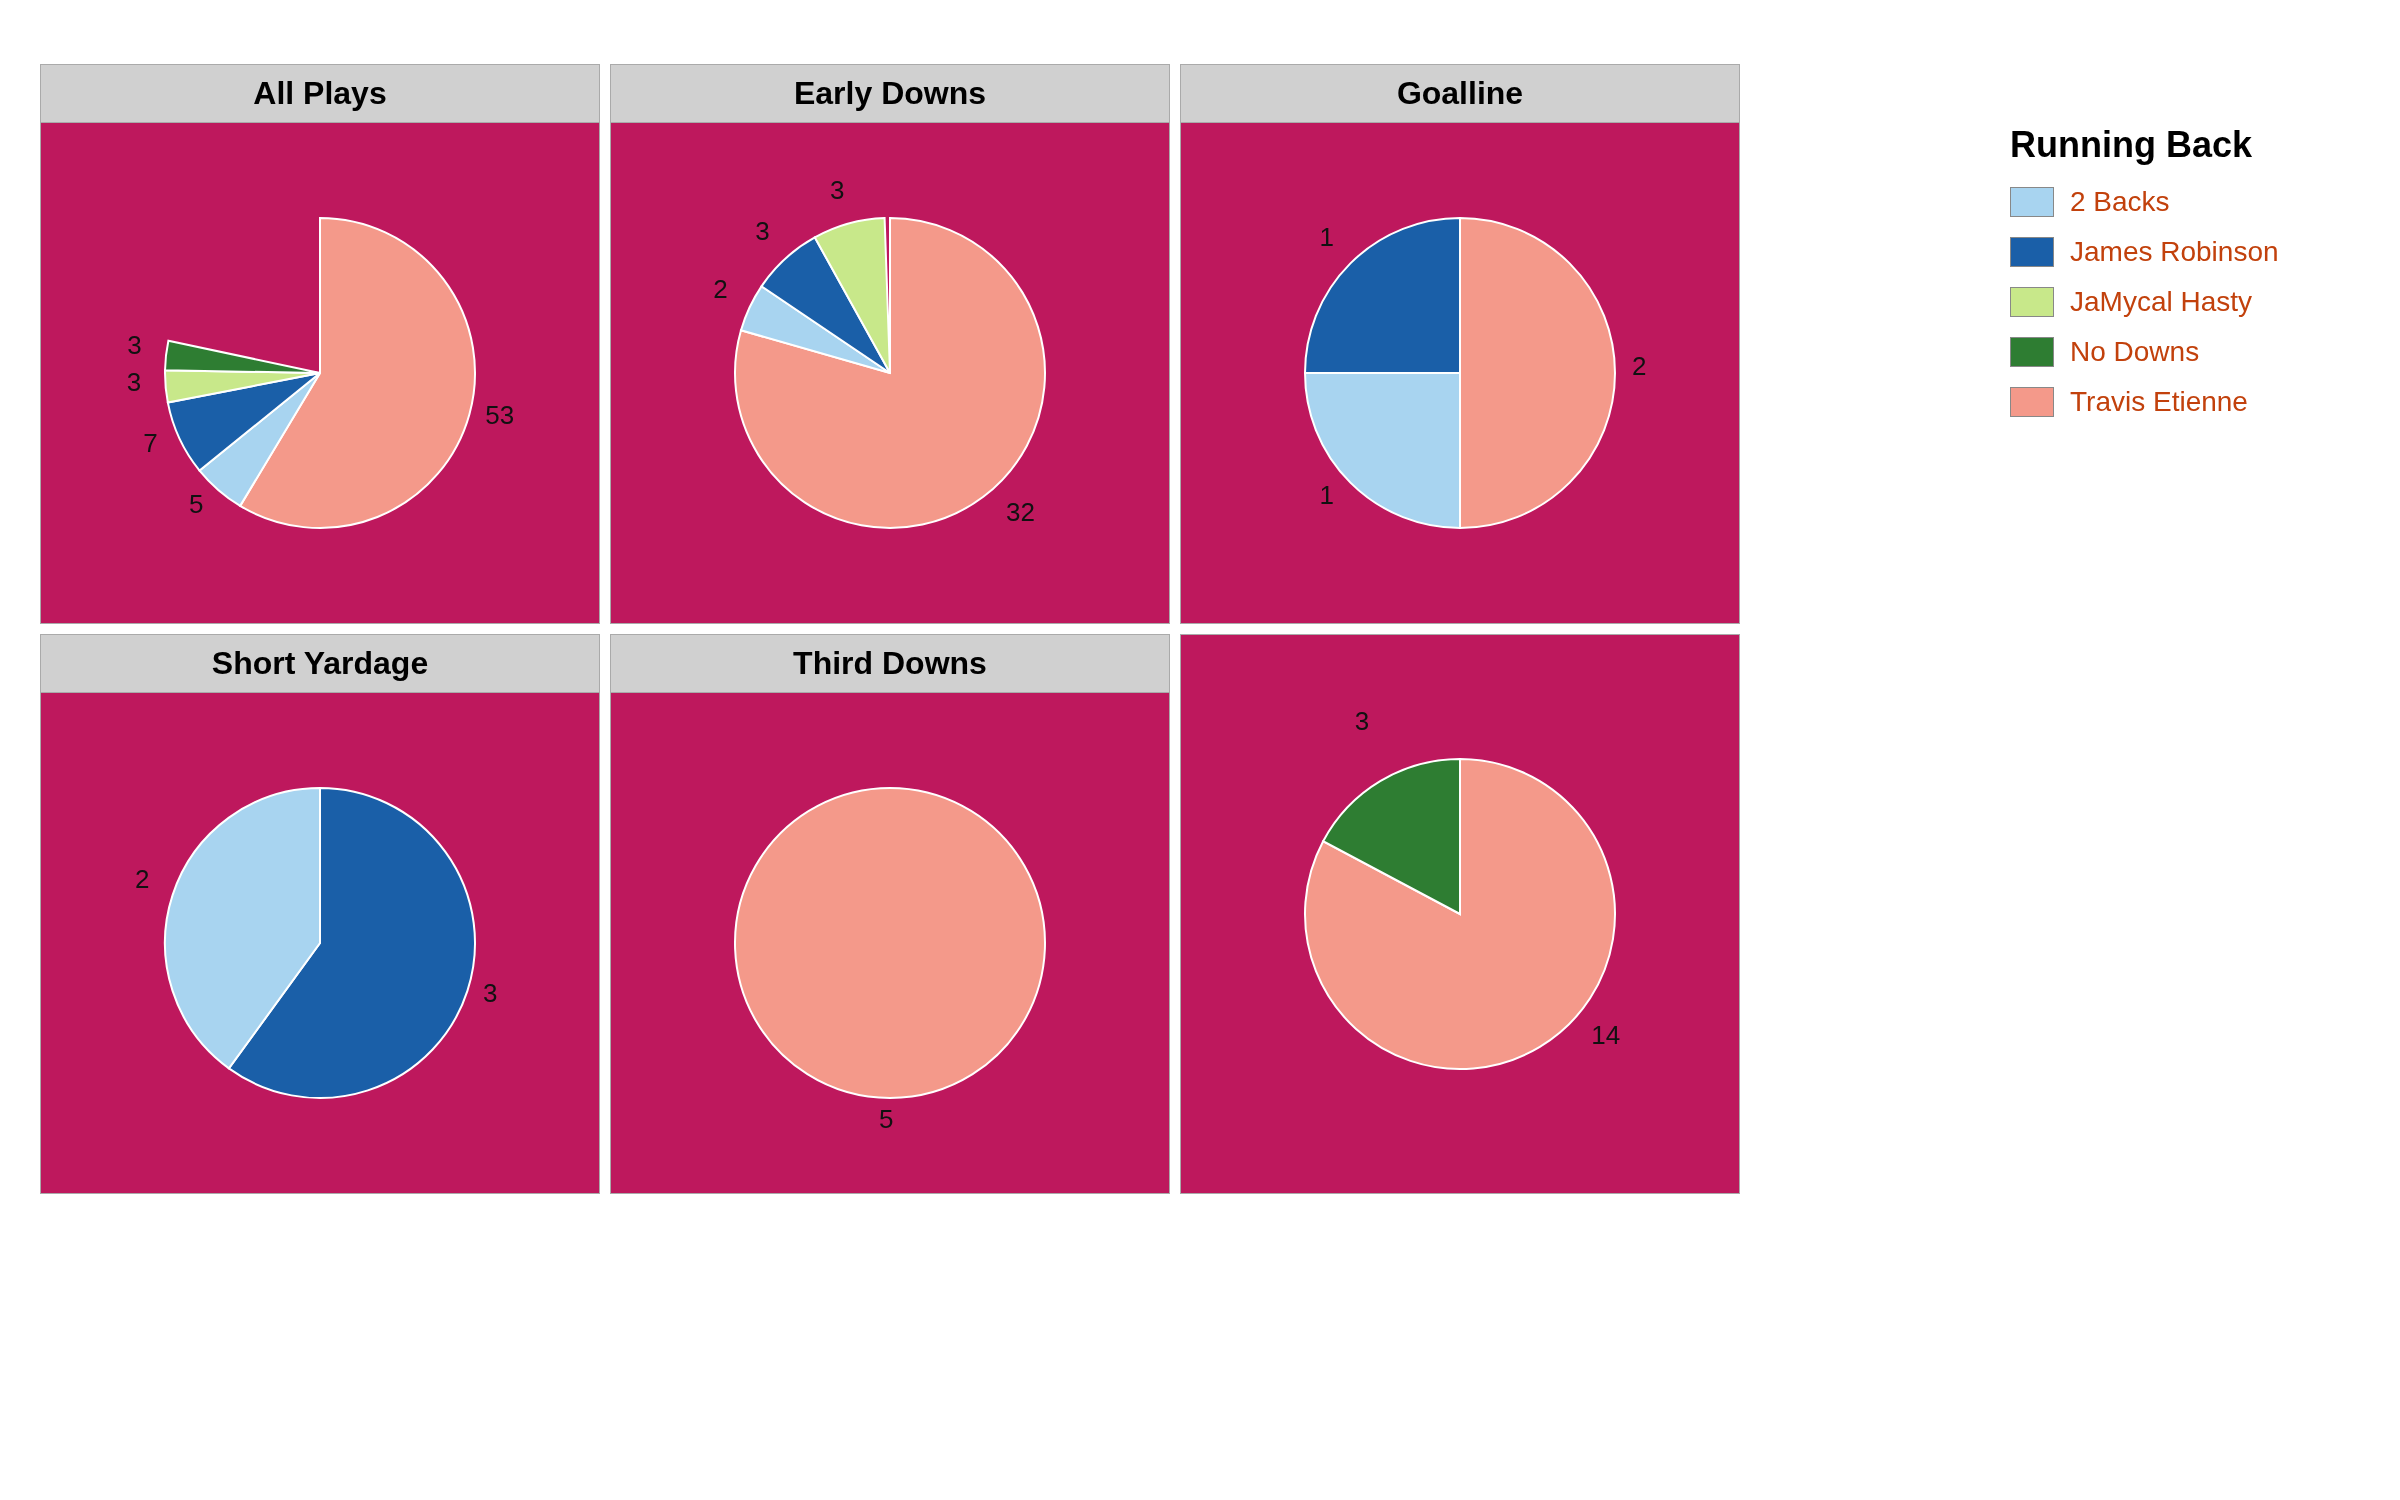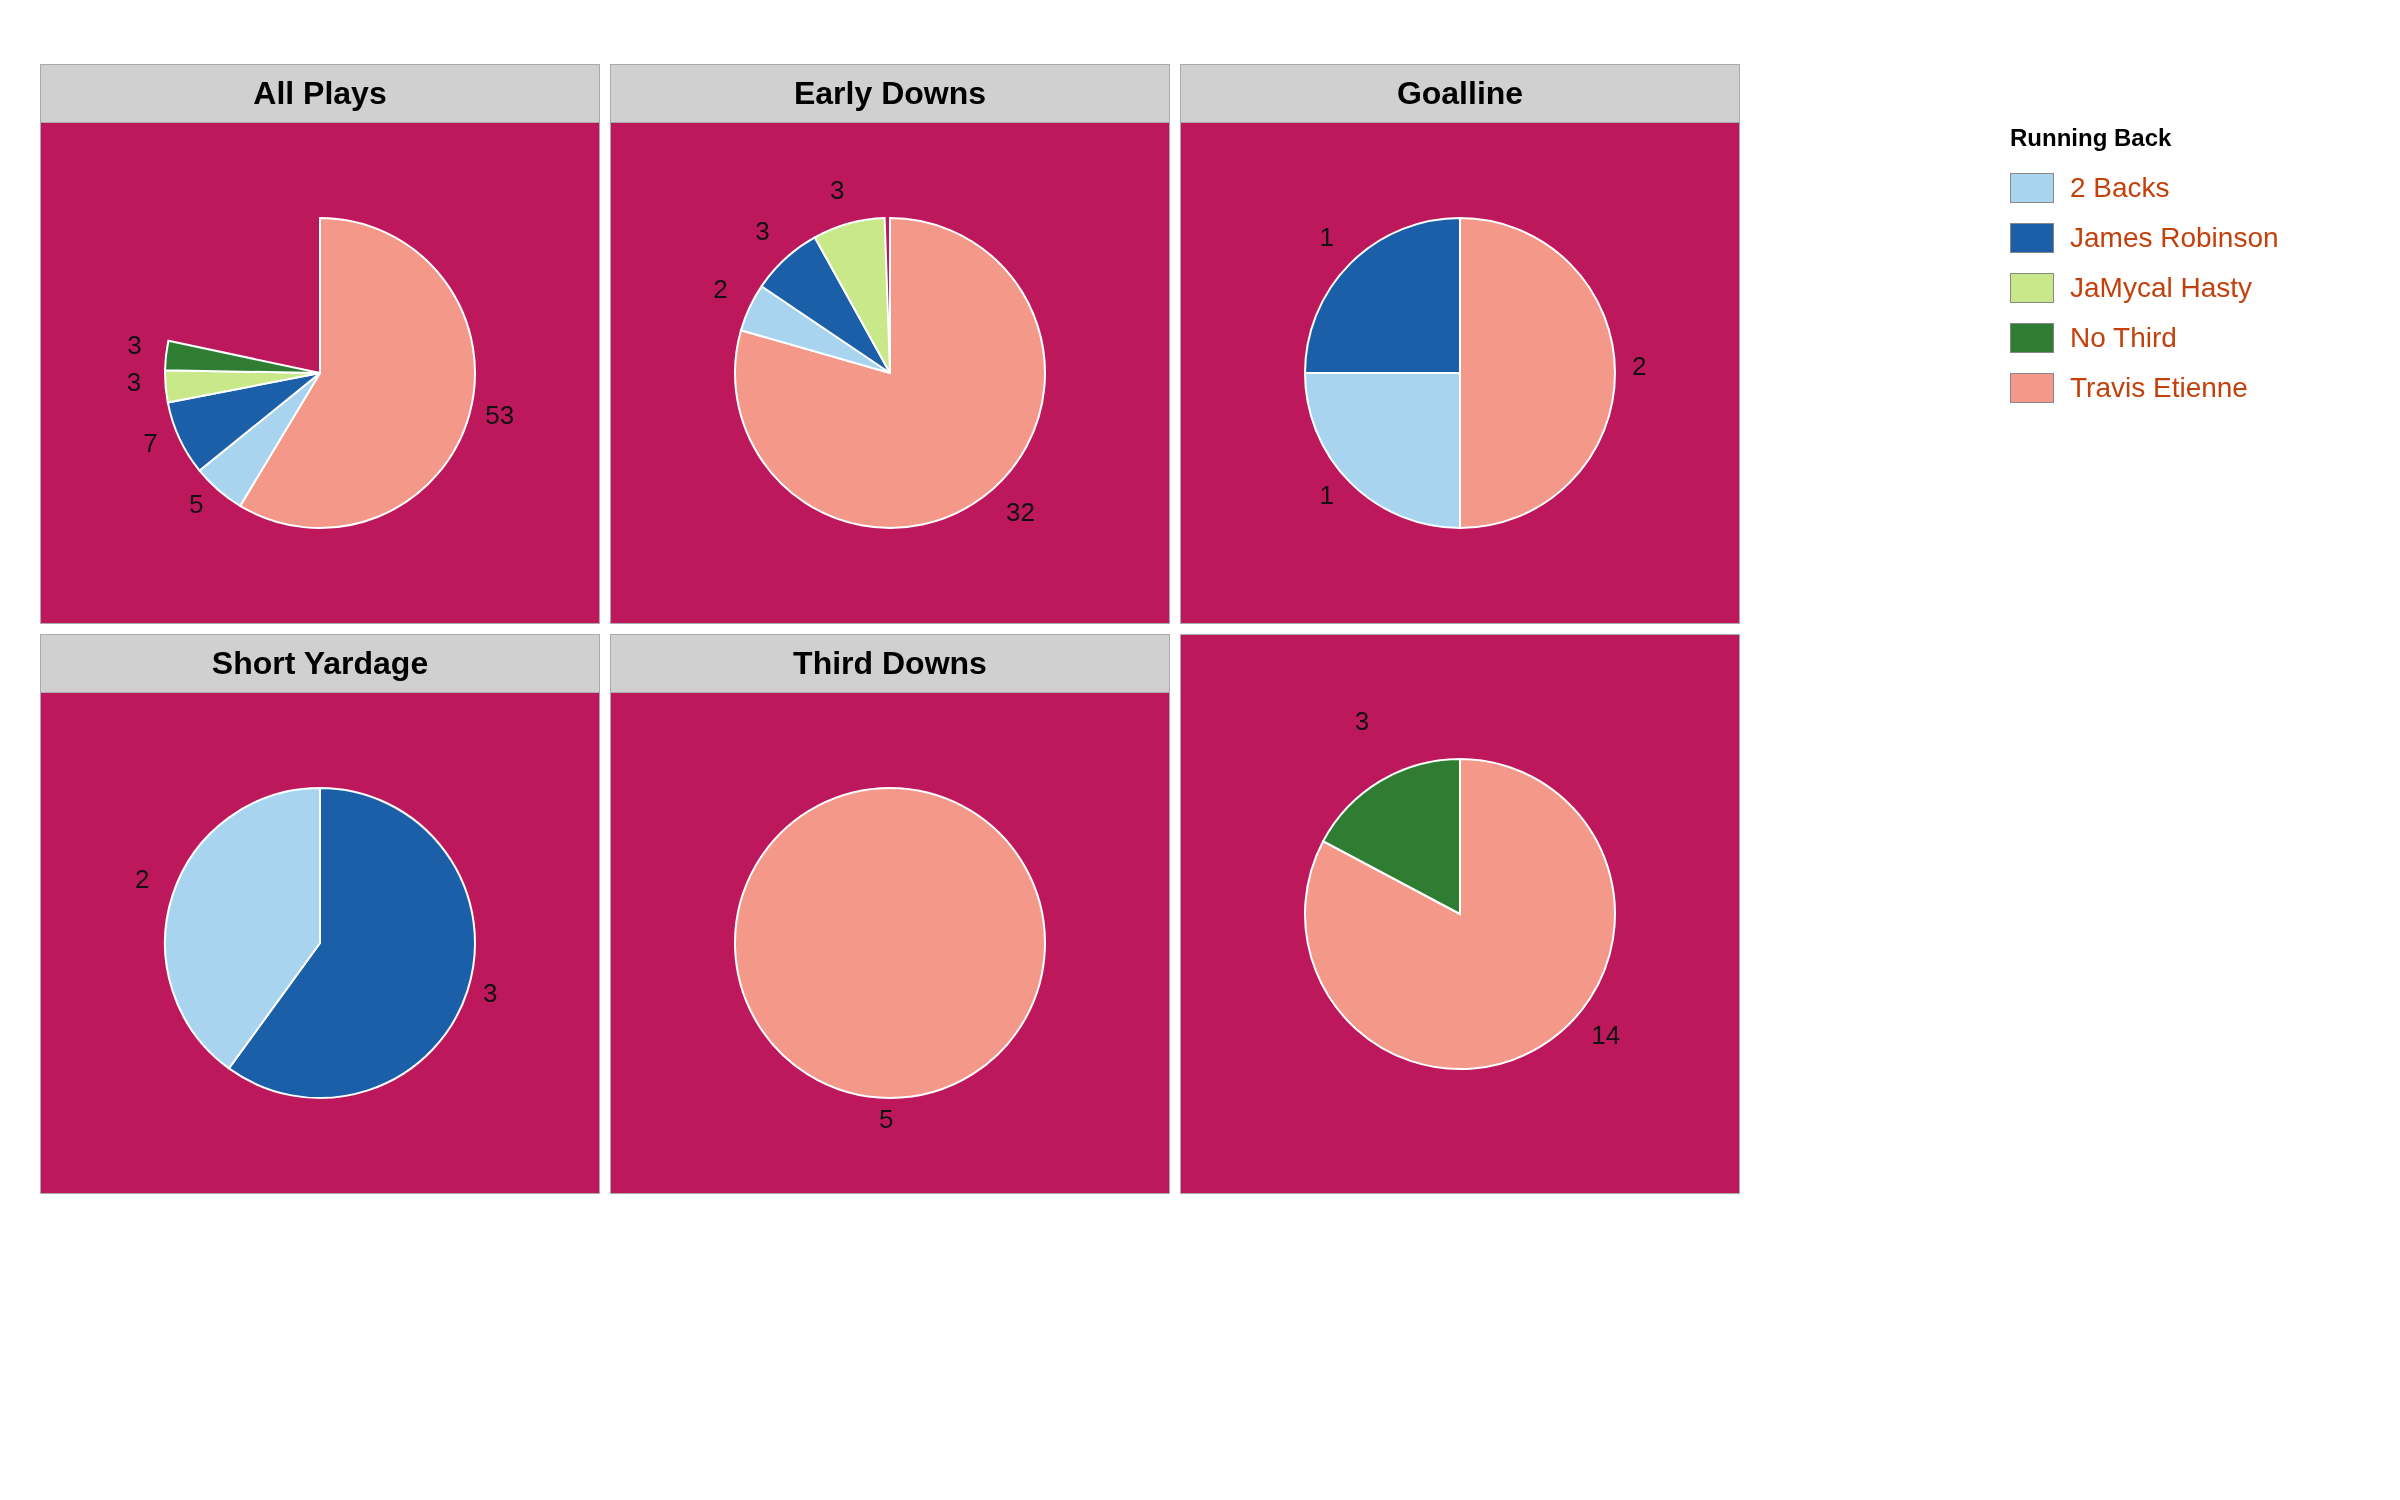--- a/index.html
+++ b/index.html
@@ -64,21 +64,21 @@
       position: relative;
       width: 100%;
     }
     .legend-area {
       width: 380px;
       padding: 60px 20px 20px 30px;
       display: flex;
       flex-direction: column;
     }
     .legend-title {
-      font-size: 24px;
+      font-size: 36px;
       font-weight: bold;
       margin-bottom: 20px;
     }
     .legend-item {
       display: flex;
       align-items: center;
       margin-bottom: 18px;
     }
     .legend-swatch {
       width: 44px;
@@ -193,21 +193,21 @@
         <div class="legend-item">
           <div class="legend-swatch" style="background: rgb(26, 95, 168);"></div>
           <span class="legend-label">James Robinson</span>
         </div>
         <div class="legend-item">
           <div class="legend-swatch" style="background: rgb(200, 232, 138);"></div>
           <span class="legend-label">JaMycal Hasty</span>
         </div>
         <div class="legend-item">
           <div class="legend-swatch" style="background: rgb(46, 125, 50);"></div>
-          <span class="legend-label">No Third</span>
+          <span class="legend-label">No Downs</span>
         </div>
         <div class="legend-item">
           <div class="legend-swatch" style="background: rgb(244, 153, 138);"></div>
           <span class="legend-label">Travis Etienne</span>
         </div>
       </div>
   </div>
 </div>
 
 </body></html>

